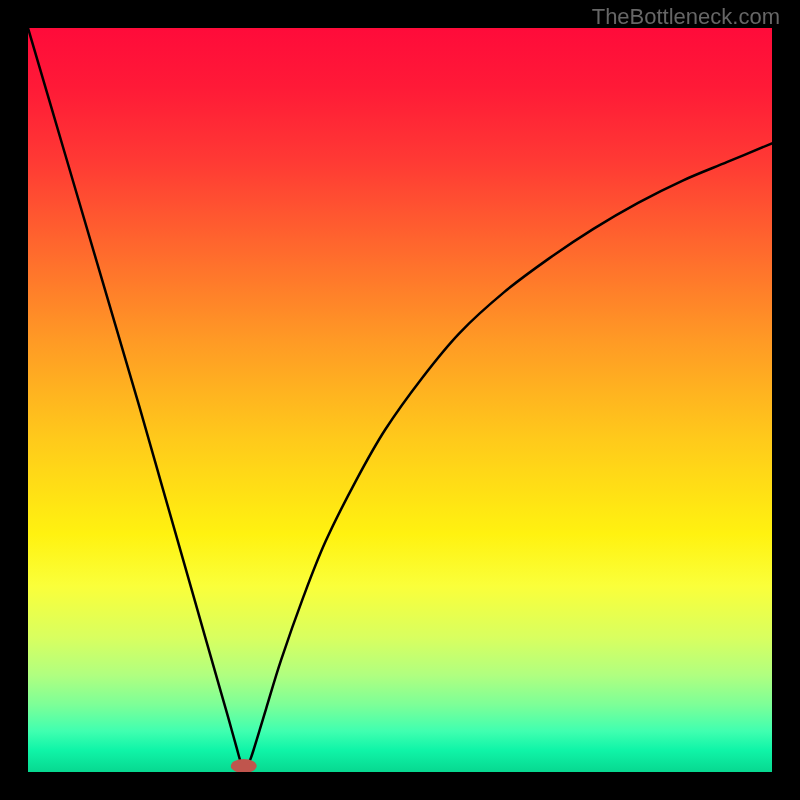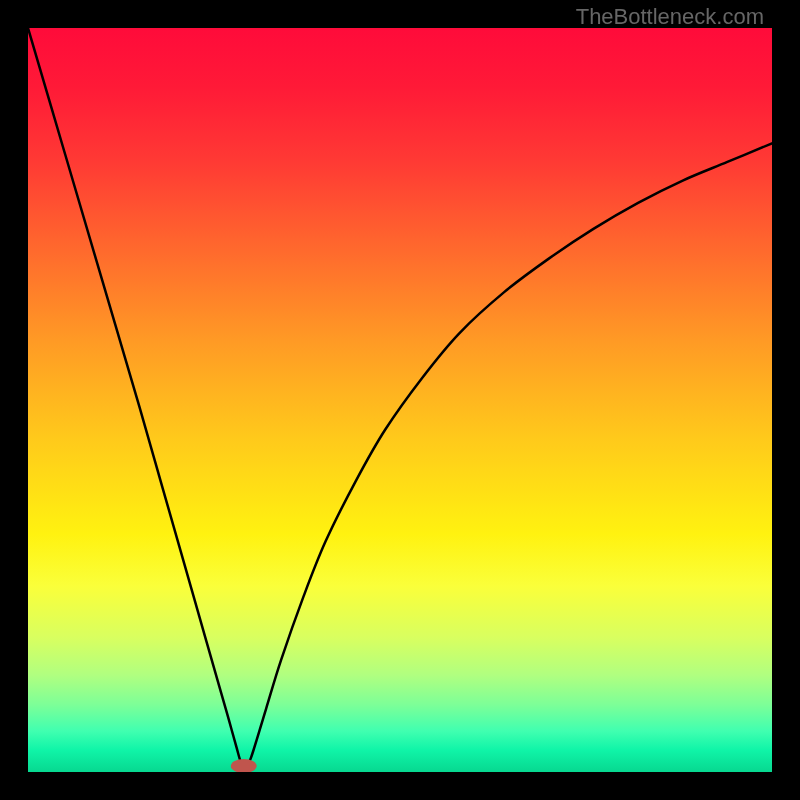--- a/index.html
+++ b/index.html
@@ -7,21 +7,21 @@
     padding: 0;
     width: 800px;
     height: 800px;
     background: #000;
     position: relative;
     font-family: Arial, sans-serif;
   }
   .watermark {
     position: absolute;
     top: 4px;
-    right: 36px;
+    right: 20px;
     color: #666;
     font-size: 22px;
     font-weight: 500;
     z-index: 10;
   }
   .plot-frame {
     position: absolute;
     top: 28px;
     left: 28px;
     width: 744px;

